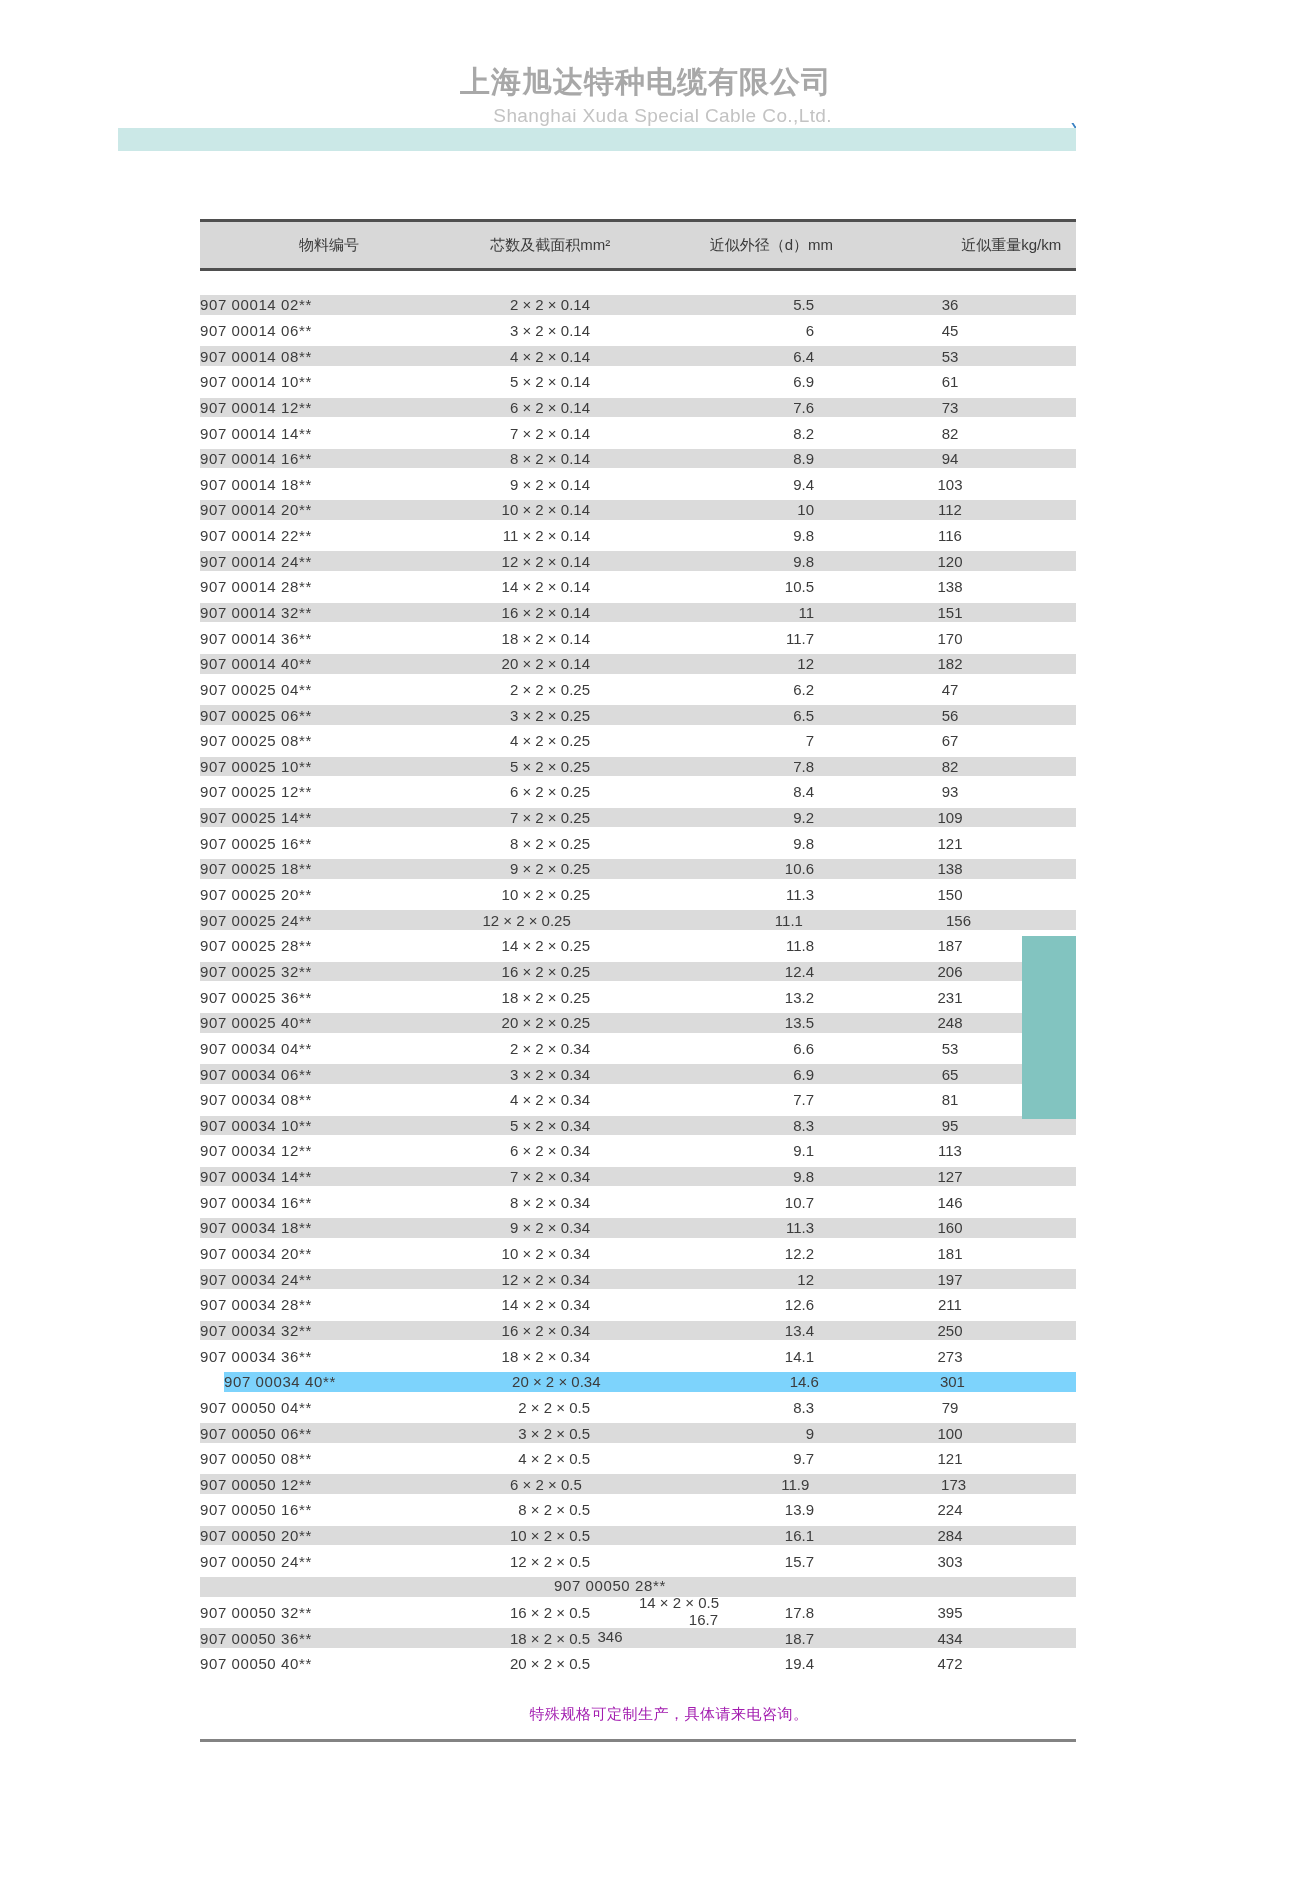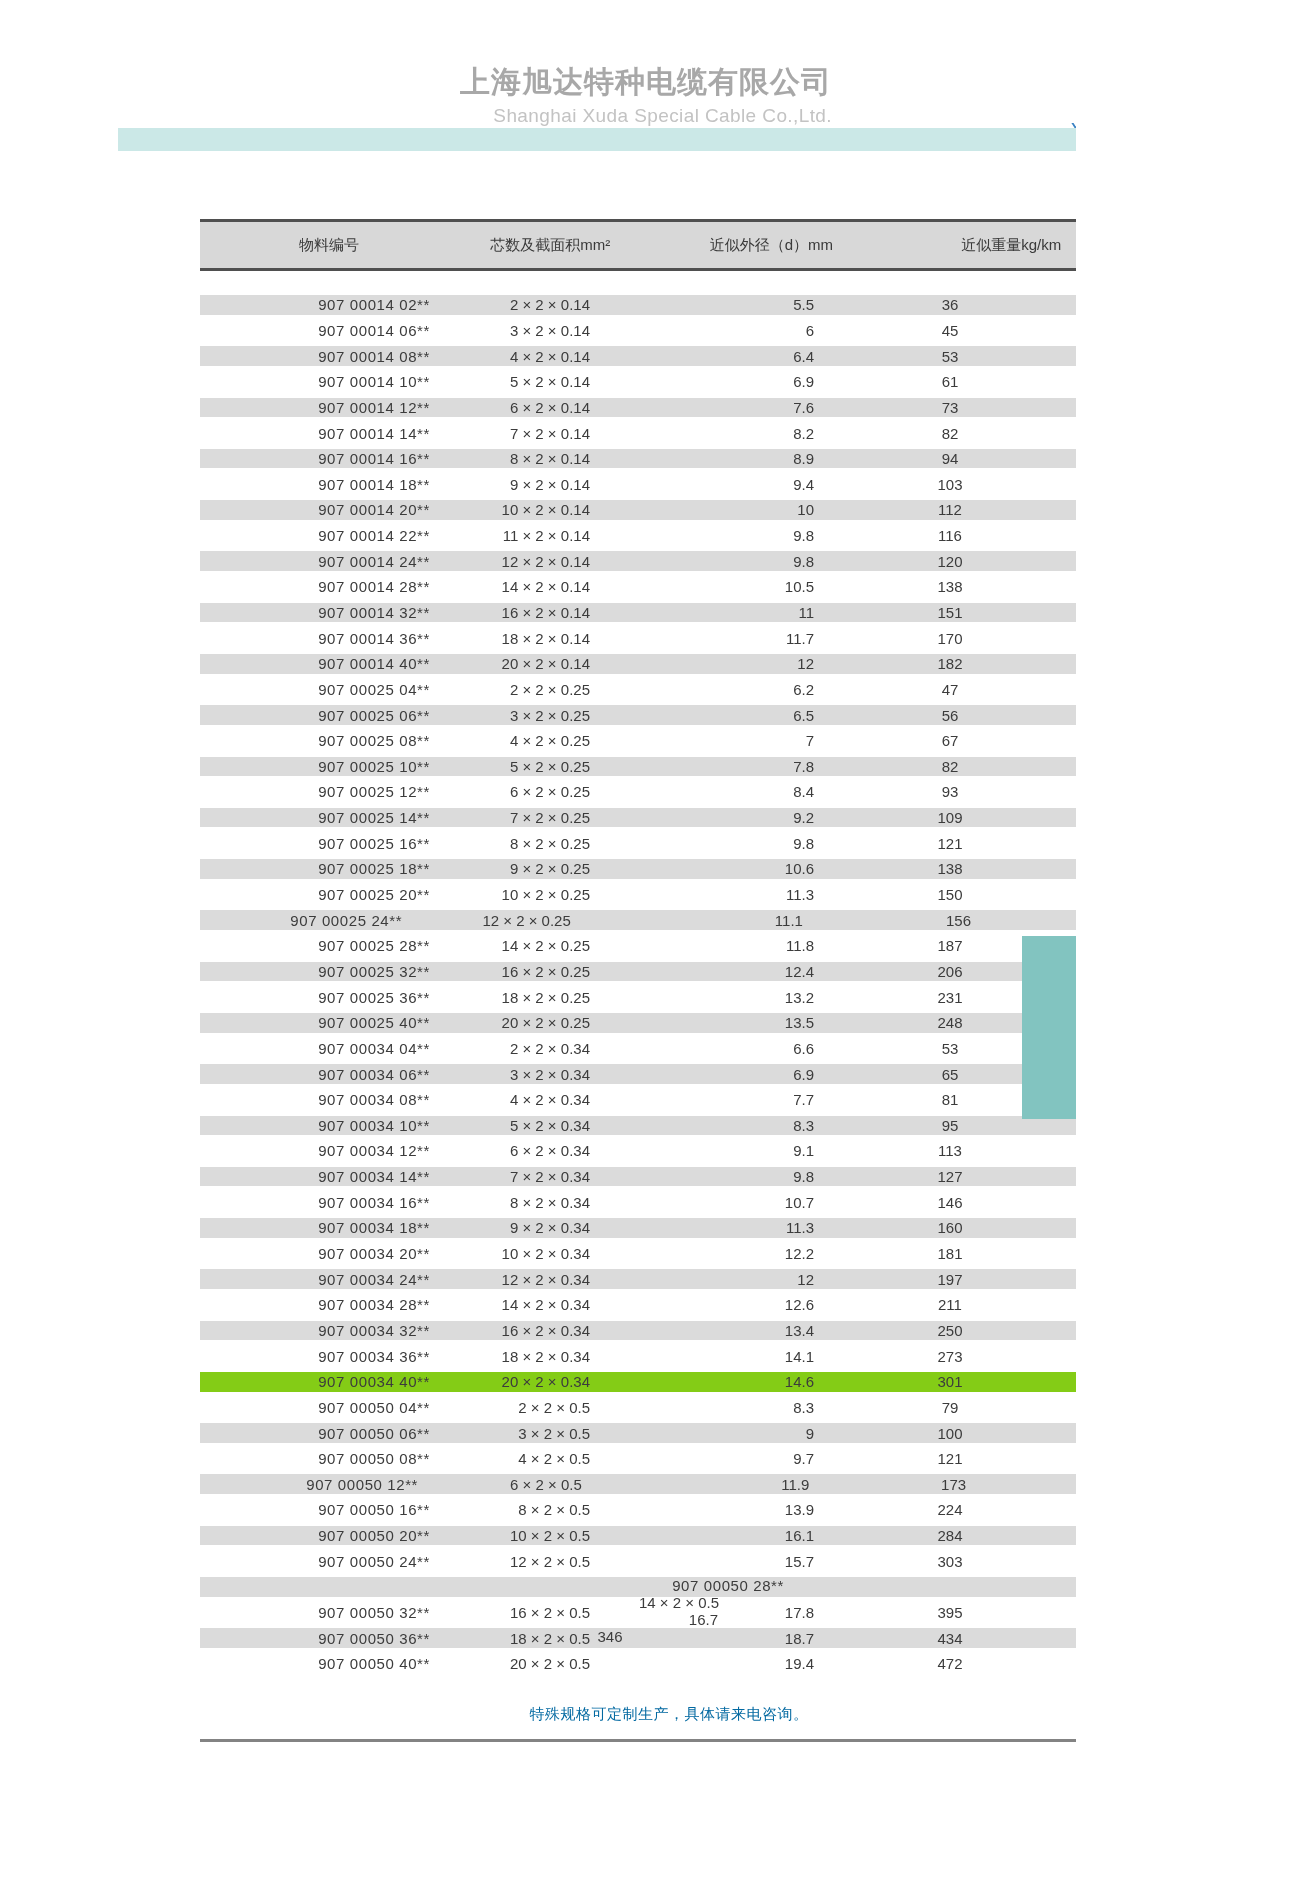--- a/index.html
+++ b/index.html
@@ -21,28 +21,28 @@
   .cable-table { position:absolute; left:200px; top:219px; width:938px; }
   .thead { display:flex; align-items:center; box-sizing:border-box; height:52px;
            border-top:3px solid #4f4f4f; border-bottom:3px solid #4f4f4f; background:#d8d8d8;padding-left:16px; }
   .th { font-size:15px; color:#3a3a3a; text-align:center; }
   .th1 { width:230px; } .th2 { width:220px; } .th3 { width:230px; } .th4 { width:258px; }
 
   .tbody { margin-top:21px; }
   .trow { display:flex; align-items:center; height:25.65px; box-sizing:border-box; }
   .trow.stripe { background-color:#dbdbdb; background-clip:content-box; padding-top:3px; padding-bottom:3px; }
   .cell { font-size:15px; color:#3c3c3c; box-sizing:border-box; white-space:nowrap; }
-  .c-mat  { width:230px; text-align:right; letter-spacing:0.6px; }
+  .c-mat  { width:230px; text-align:left; letter-spacing:0.6px; }
   .c-spec { width:220px; text-align:right; padding-right:60px; }
   .c-dia  { width:230px; text-align:right; padding-right:66px; }
   .c-wt   { width:258px; text-align:center; padding-right:118px; }
 
   
   .foot-note { position:absolute; top:1705px; left:200px; width:938px; text-align:center;
-               font-size:15px; color:#0369a1; letter-spacing:0.5px; }
+               font-size:15px; color:#a21caf; letter-spacing:0.5px; }
   .foot-line { position:absolute; top:1739px; left:200px; width:938px; height:3px; background:#838383; }
   .side-tab  { position:absolute; right:0; top:936px; width:54px; height:183px; }
   .page-number { position:absolute; left:1183px; top:1799px; font-family:"Liberation Serif","DejaVu Serif",serif;
                  font-size:18px; color:#1c1c1c; }
 </style>
 </head>
 <body>
 
 <div class="page">
 
@@ -336,21 +336,21 @@
           <div class="cell c-spec">16 × 2 × 0.34</div>
           <div class="cell c-dia">13.4</div>
           <div class="cell c-wt">250</div>
         </div>
         <div class="trow">
           <div class="cell c-mat">907 00034 36**</div>
           <div class="cell c-spec">18 × 2 × 0.34</div>
           <div class="cell c-dia">14.1</div>
           <div class="cell c-wt">273</div>
         </div>
-        <div class="trow stripe" style="background-color: #84cc16;">
+        <div class="trow stripe" style="background-color: #7dd3fc; margin-left: 24px;">
           <div class="cell c-mat">907 00034 40**</div>
           <div class="cell c-spec">20 × 2 × 0.34</div>
           <div class="cell c-dia">14.6</div>
           <div class="cell c-wt">301</div>
         </div>
         <div class="trow">
           <div class="cell c-mat">907 00050 04**</div>
           <div class="cell c-spec">2 × 2 × 0.5</div>
           <div class="cell c-dia">8.3</div>
           <div class="cell c-wt">79</div>

